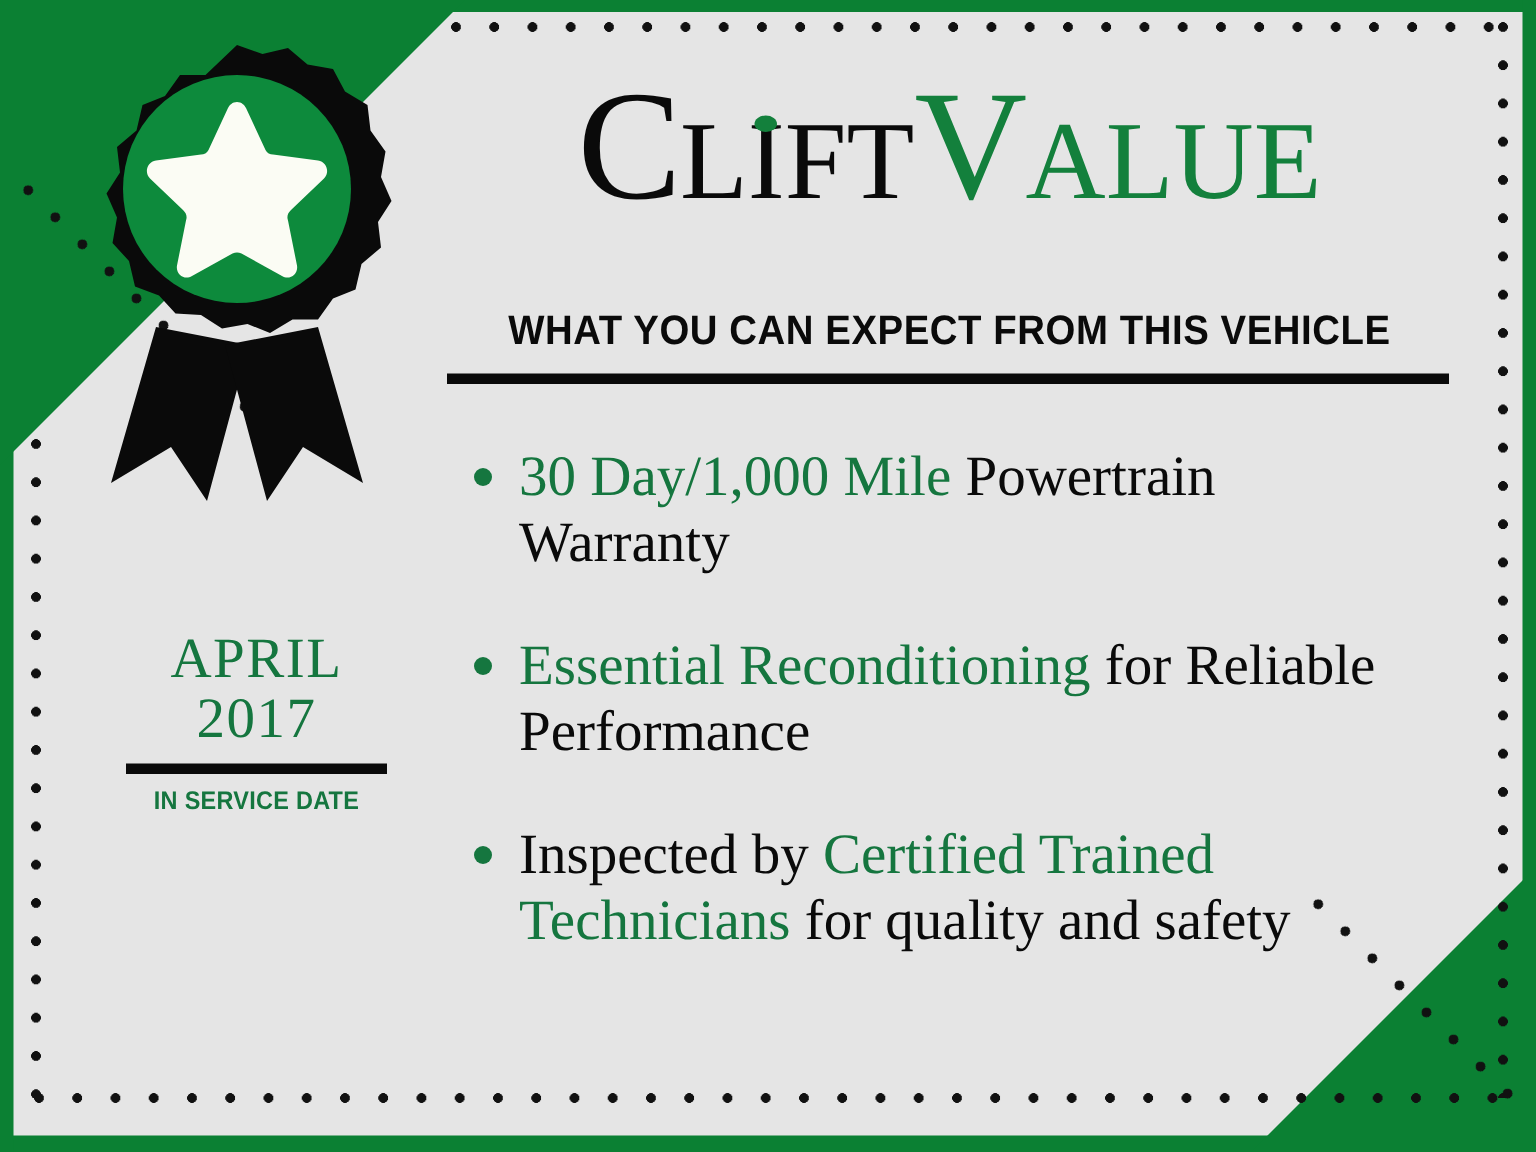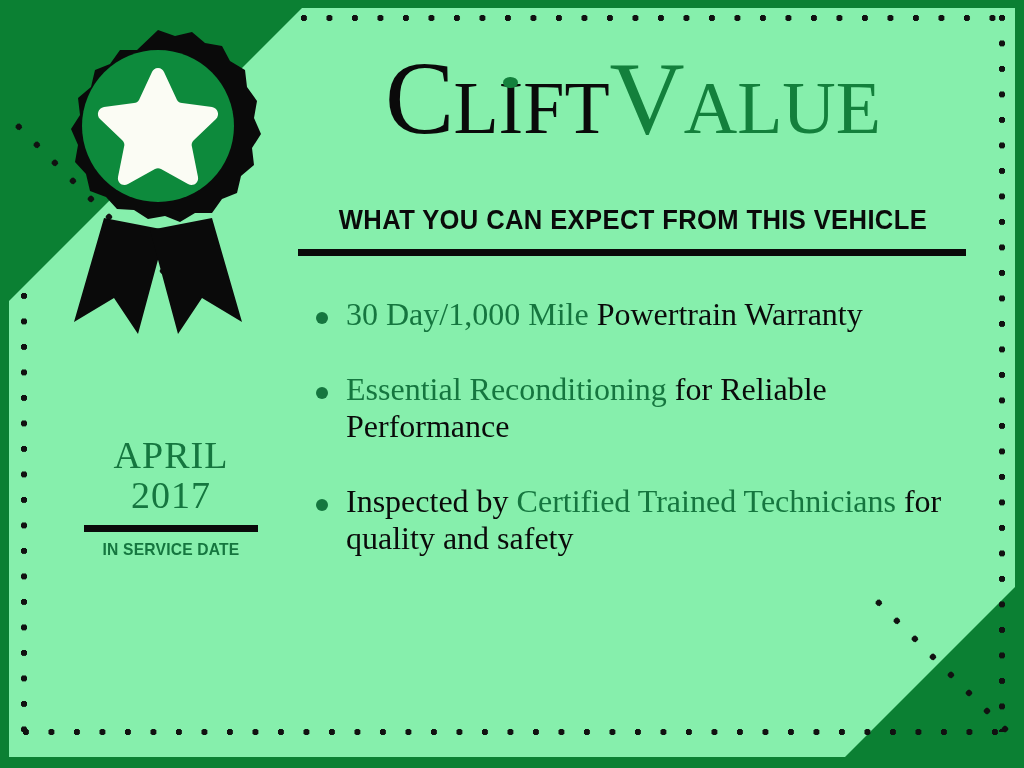--- a/index.html
+++ b/index.html
@@ -6,21 +6,21 @@
   html, body {
     margin: 0;
     padding: 0;
     background: #ffffff;
   }
   #stage {
     position: relative;
     width: 1024px;
     height: 768px;
     overflow: hidden;
-    background: #86efac;
+    background: #e5e5e5;
     font-family: "Liberation Sans", sans-serif;
   }
 
   
   .green-edge {
     position: absolute;
     background: #0b8033;
   }
   .edge-left   { left: 0;   top: 0;    width: 9px;  height: 768px; }
   .edge-right  { right: 0;  top: 0;    width: 9px;  height: 768px; }
@@ -142,21 +142,21 @@
     top: 249px;
     width: 668px;
     height: 7px;
     background: #0a0a0a;
   }
 
   
   .service-block {
     position: absolute;
     left: 60px;
-    top: 436px;
+    top: 420px;
     width: 222px;
     text-align: center;
   }
   .service-date {
     font-family: "Liberation Serif", "DejaVu Serif", serif;
     color: #15763f;
     font-size: 38px;
     line-height: 1.05;
     letter-spacing: 1px;
   }
@@ -181,21 +181,21 @@
     position: absolute;
     left: 306px;
     top: 296px;
     width: 650px;
     font-family: "Liberation Serif", "DejaVu Serif", serif;
   }
   .bullet-row {
     position: relative;
     padding-left: 40px;
     margin-bottom: 38px;
-    font-size: 32px;
+    font-size: 38px;
     line-height: 1.16;
     color: #0a0a0a;
   }
   .bullet-row:last-child { margin-bottom: 0; }
   .bullet-dot {
     position: absolute;
     left: 10px;
     top: 16px;
     width: 12px;
     height: 12px;

